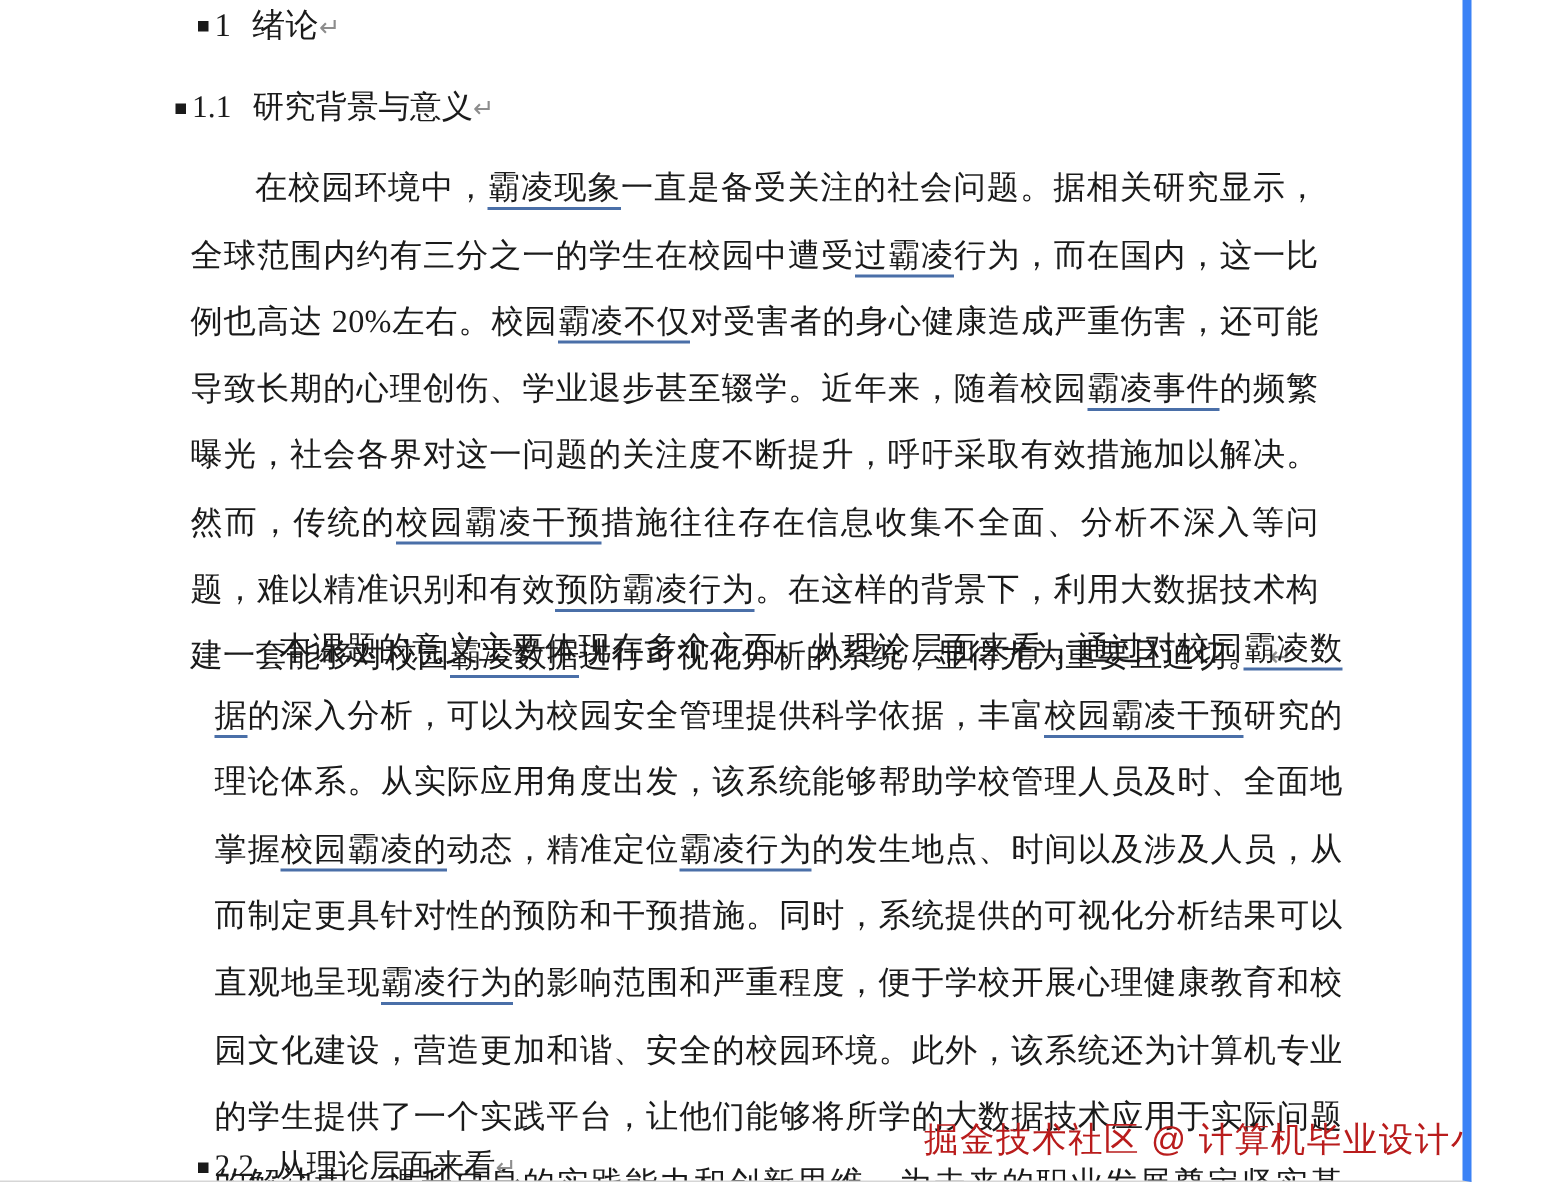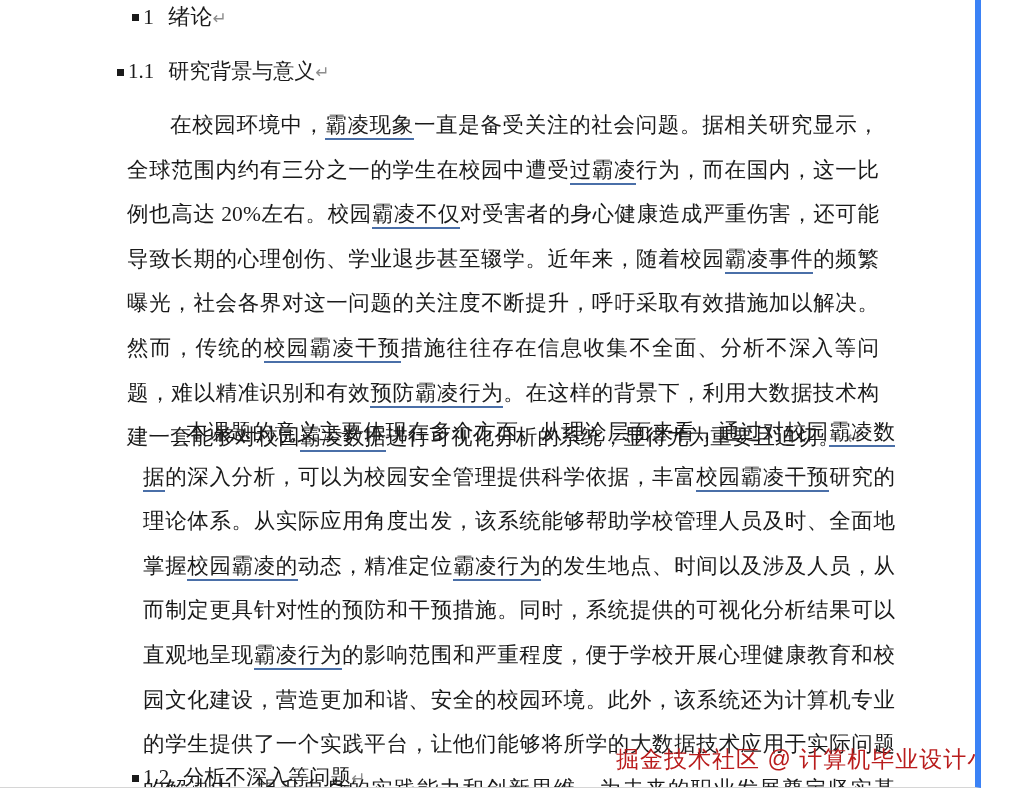--- a/index.html
+++ b/index.html
@@ -116,18 +116,18 @@
 
   <div class="heading h2" id="h-11">
     <span class="h-bullet"></span><span class="h-num">1.1</span><span>研究背景与意义</span><span class="pilcrow">↵</span>
   </div>
 
   <p class="para" id="p-1"><span>在校园环境中，</span><span class="u">霸凌现象</span><span>一直是备受关注的社会问题。据相关研究显示，全球范围内约有三分之一的学生在校园中遭受</span><span class="u">过霸凌</span><span>行为，而在国内，这一比例也高达 20%左右。校园</span><span class="u">霸凌不仅</span><span>对受害者的身心健康造成严重伤害，还可能导致长期的心理创伤、学业退步甚至辍学。近年来，随着校园</span><span class="u">霸凌事件</span><span>的频繁曝光，社会各界对这一问题的关注度不断提升，呼吁采取有效措施加以解决。然而，传统的</span><span class="u">校园霸凌干预</span><span>措施往往存在信息收集不全面、分析不深入等问题，难以精准识别和有效</span><span class="u">预防霸凌行为</span><span>。在这样的背景下，利用大数据技术构建一套能够对校园</span><span class="u">霸凌数据</span><span>进行可视化分析的系统，显得尤为重要且迫切。</span><span class="pilcrow"> ↵</span></p>
 
   <p class="para" id="p-2"><span>本课题的意义主要体现在多个方面。从理论层面来看，通过对校园</span><span class="u">霸凌数据</span><span>的深入分析，可以为校园安全管理提供科学依据，丰富</span><span class="u">校园霸凌干预</span><span>研究的理论体系。从实际应用角度出发，该系统能够帮助学校管理人员及时、全面地掌握</span><span class="u">校园霸凌的</span><span>动态，精准定位</span><span class="u">霸凌行为</span><span>的发生地点、时间以及涉及人员，从而制定更具针对性的预防和干预措施。同时，系统提供的可视化分析结果可以直观地呈现</span><span class="u">霸凌行为</span><span>的影响范围和严重程度，便于学校开展心理健康教育和校园文化建设，营造更加和谐、安全的校园环境。此外，该系统还为计算机专业的学生提供了一个实践平台，让他们能够将所学的大数据技术应用于实际问题的解决中，提升自身的实践能力和创新思维，为未来的职业发展奠定坚实基础。</span></p>
 
   <div class="heading h2" id="h-12">
-    <span class="h-bullet"></span><span class="h-num">1.2</span><span>分析不深入等问题</span><span class="pilcrow">↵</span>
+    <span class="h-bullet"></span><span class="h-num">2.2</span><span>从理论层面来看</span><span class="pilcrow">↵</span>
   </div>
 
   <div id="watermark">掘金技术社区 @ 计算机毕业设计小途</div>
 
 </div>
 
 </body></html>

